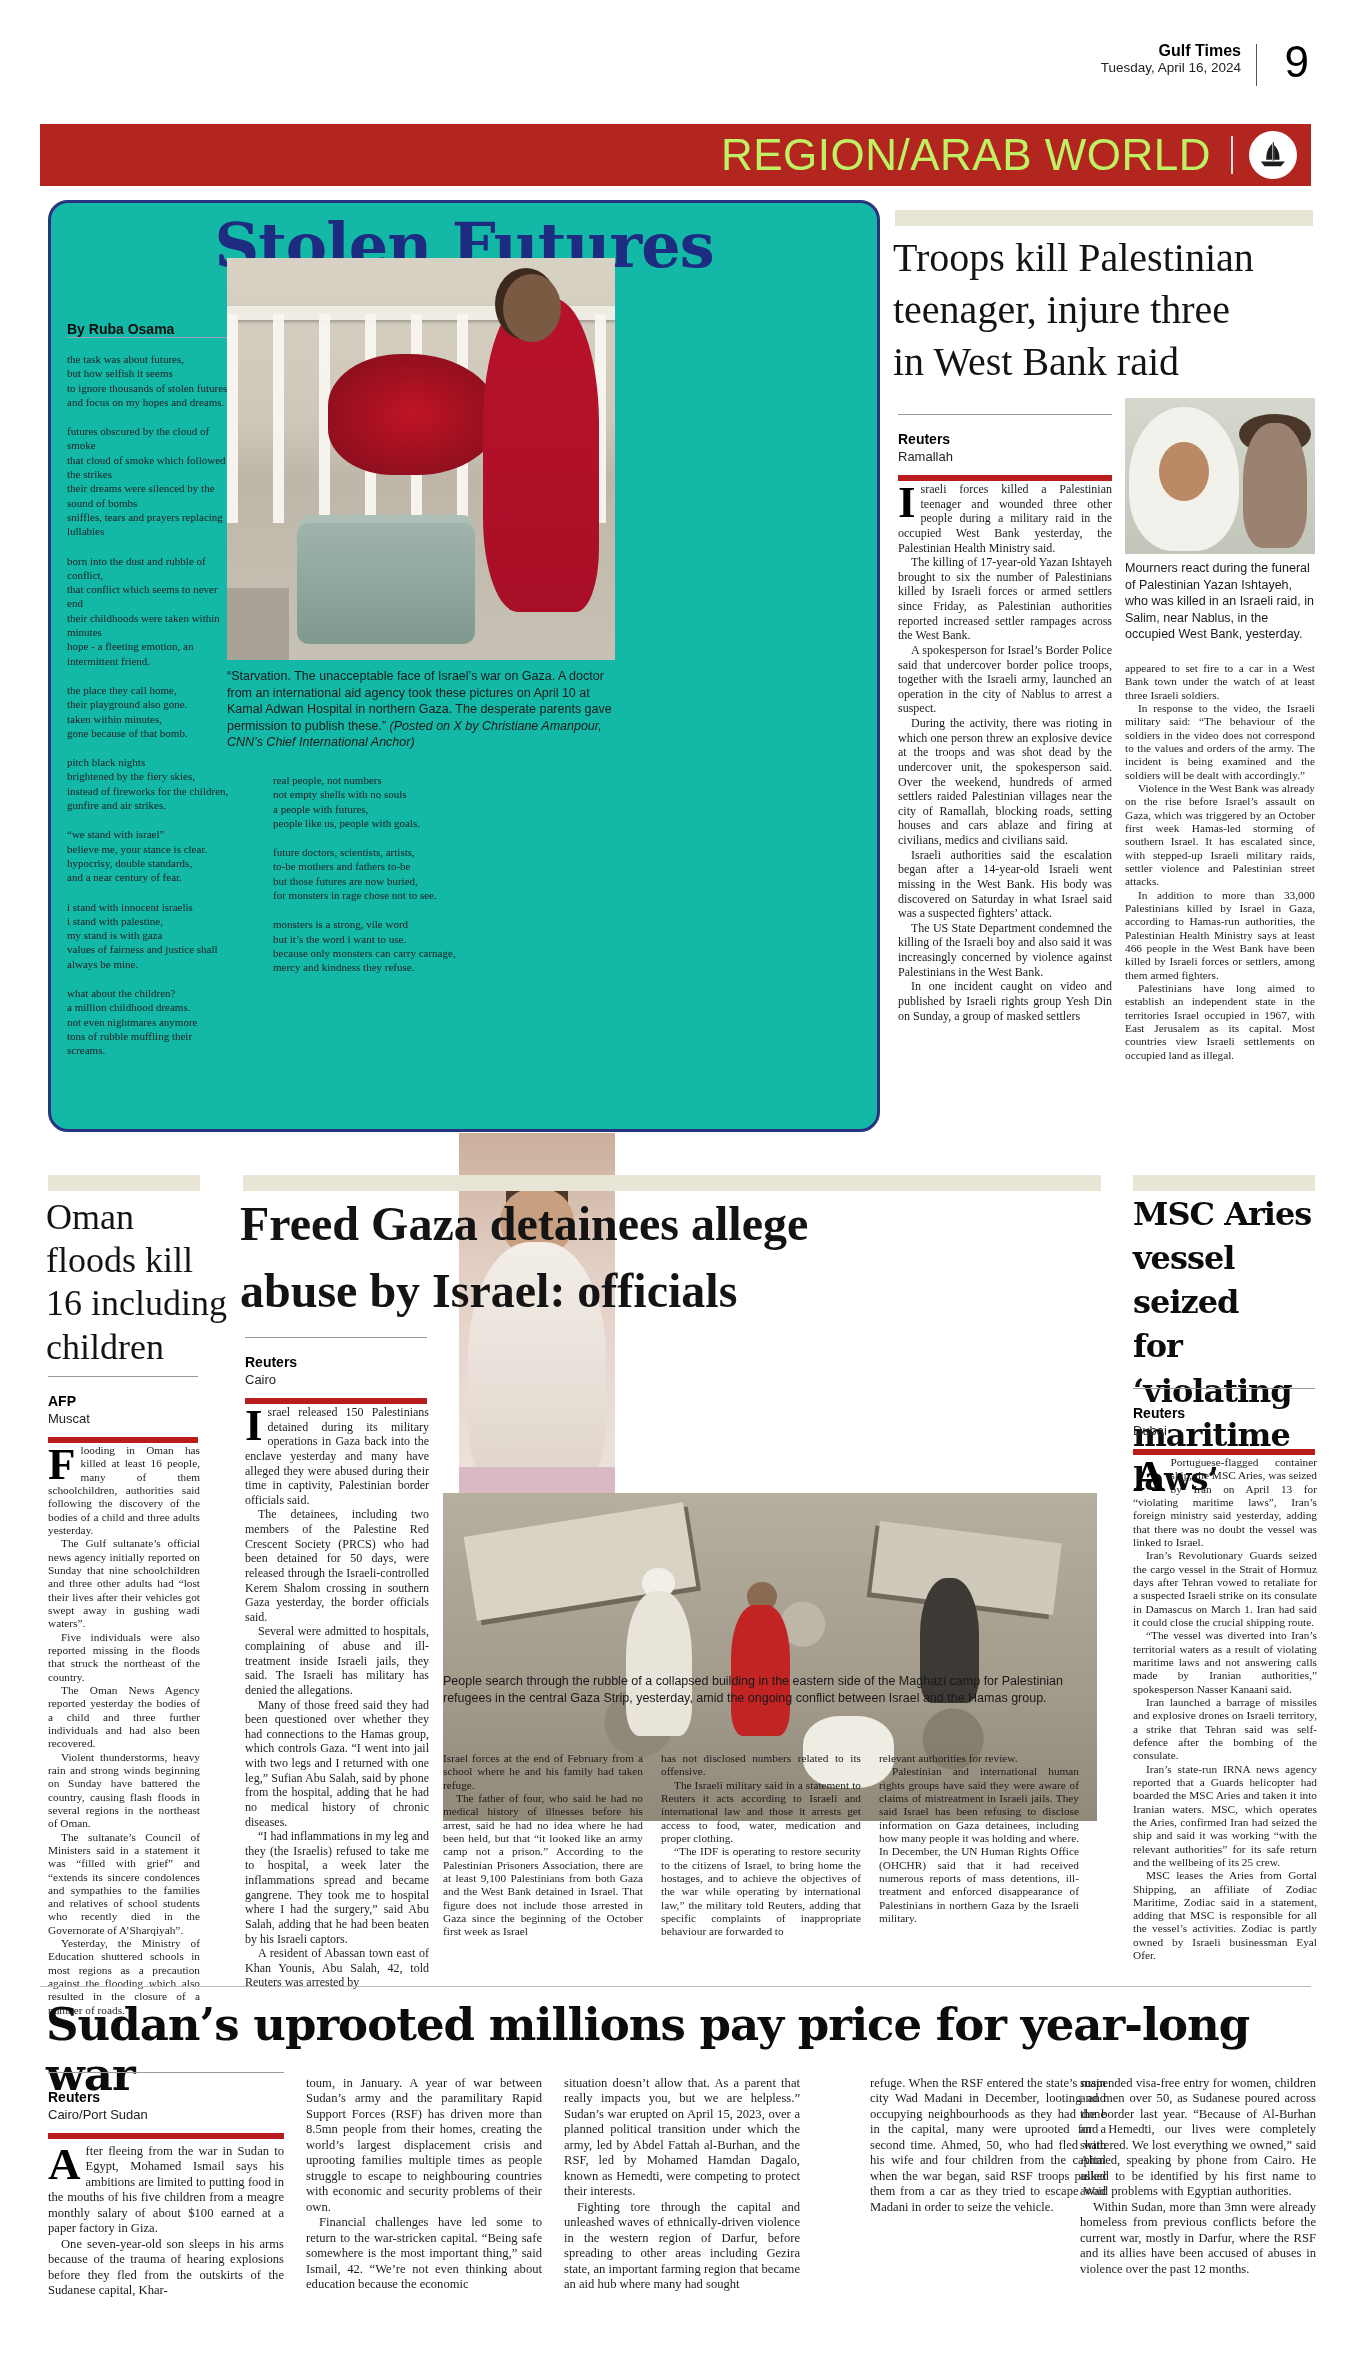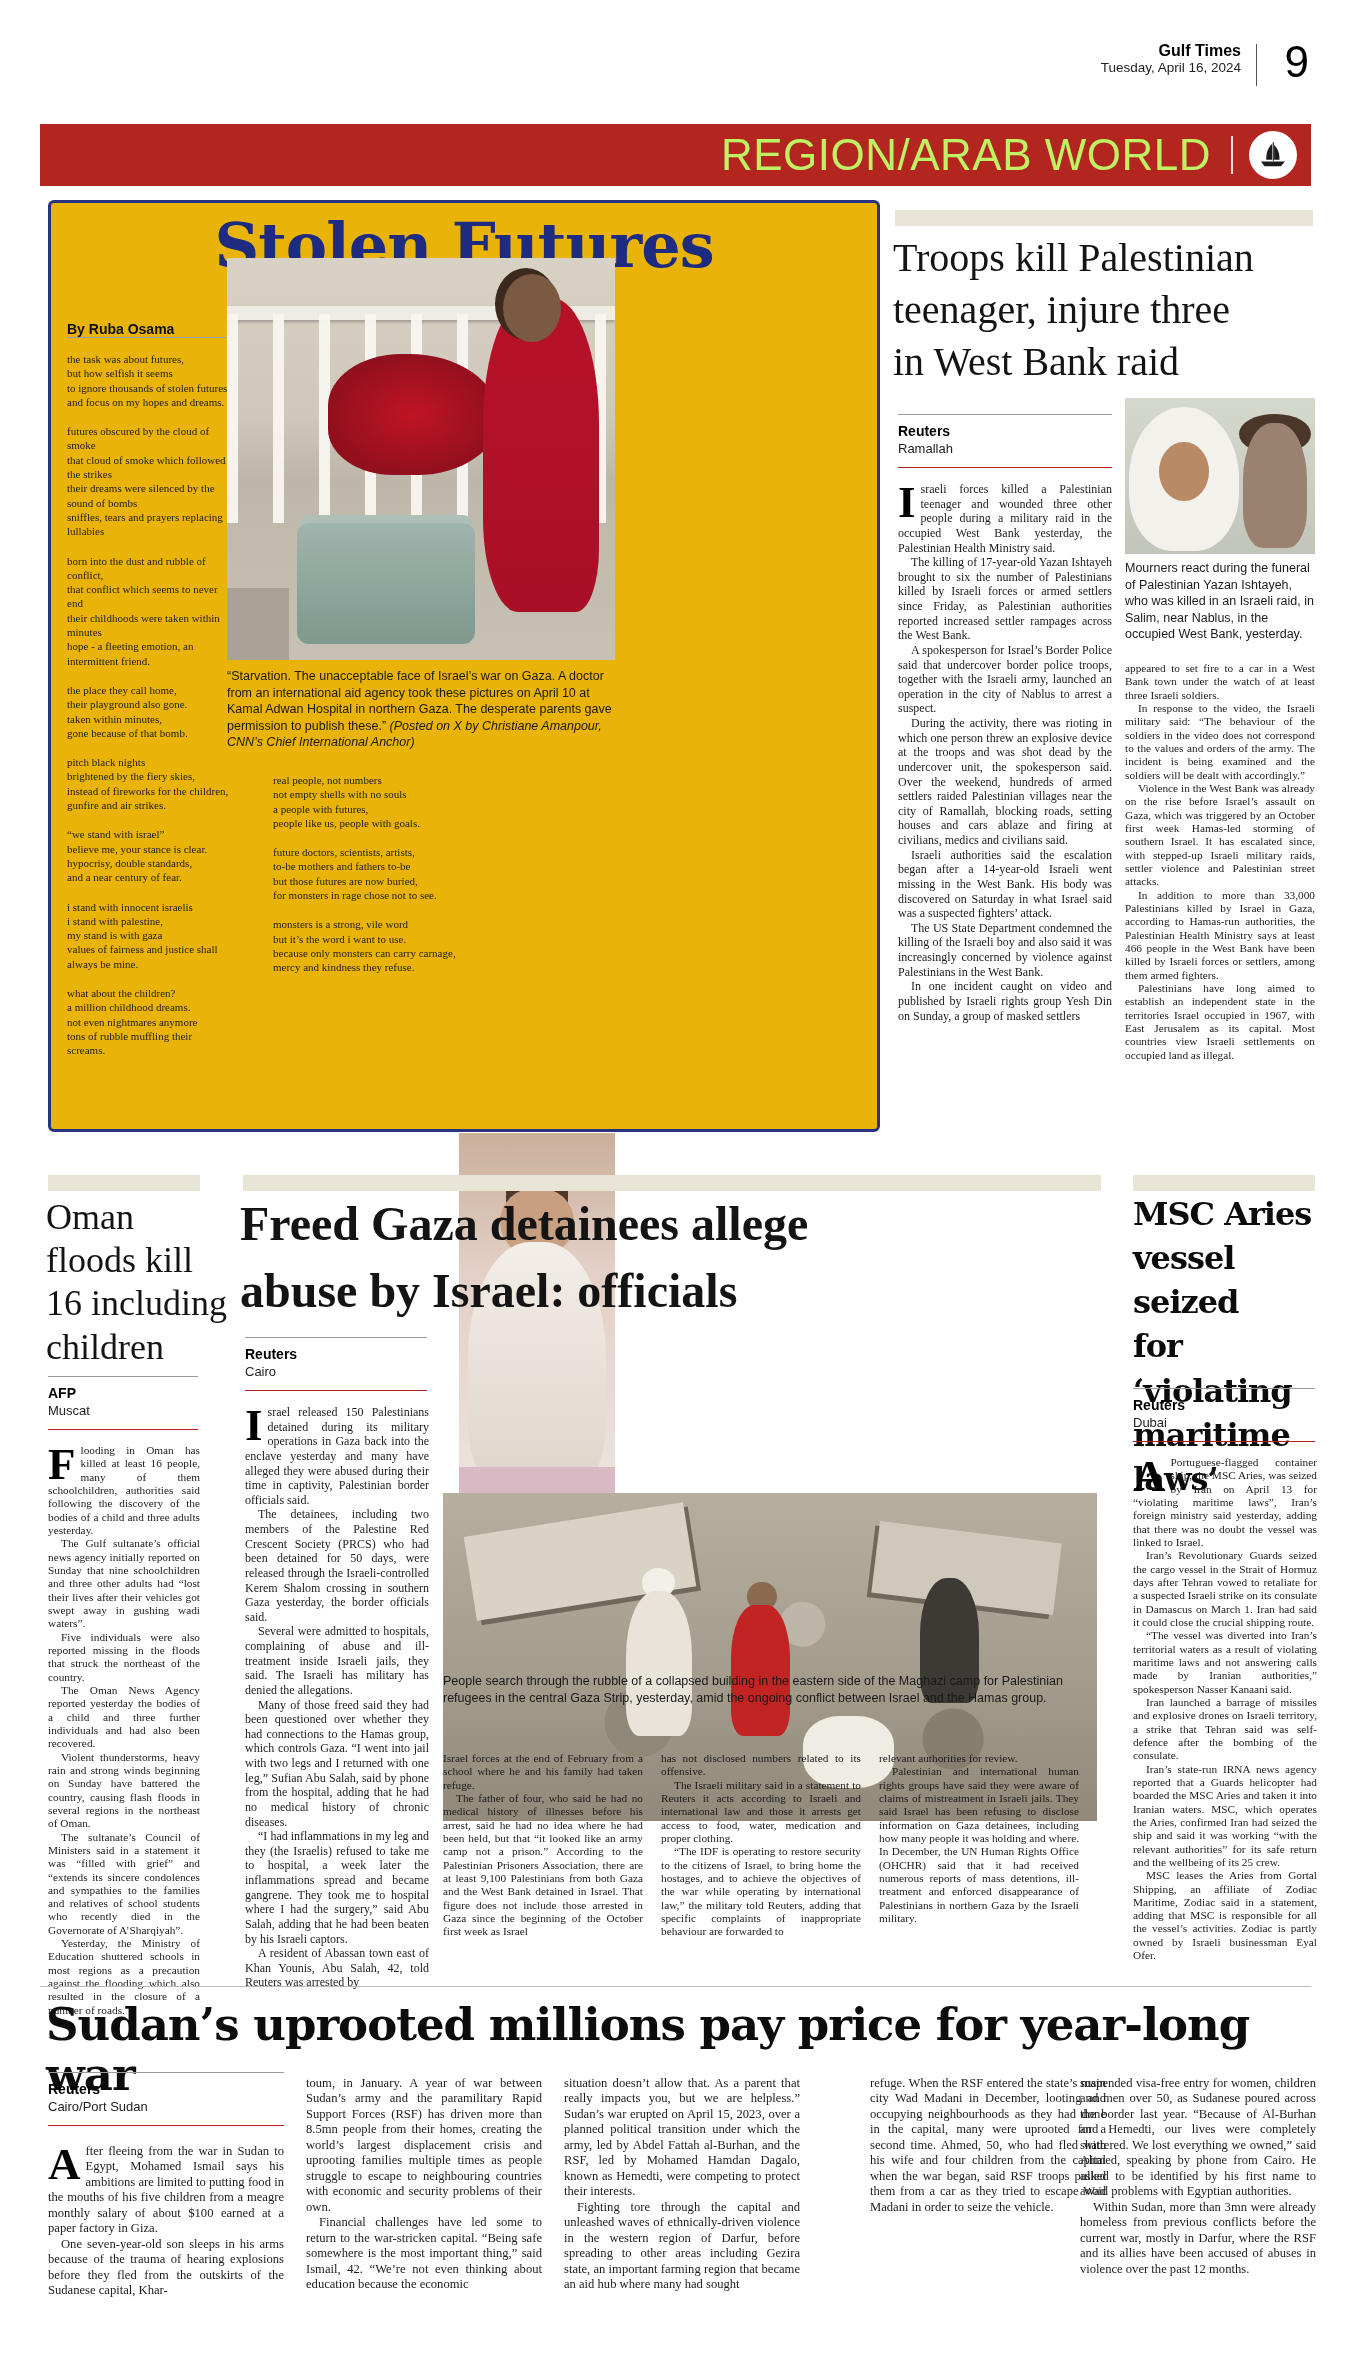--- a/index.html
+++ b/index.html
@@ -14,39 +14,39 @@
   .mast-rule { width:1px; height:42px; background:#555; }
   .mast-page { font-size:44px; font-weight:normal; color:#000; line-height:1; }
 
   
   .banner { background:#b2261f; display:flex; align-items:center; justify-content:flex-end; padding-right:14px; }
   .banner-text { color:#bef264; font-size:44px; letter-spacing:0.5px; font-family:Liberation Sans, sans-serif; font-stretch:condensed; }
   .banner-divider { width:2px; height:38px; background:rgba(255,255,255,.85); margin:0 16px 0 20px; }
   .banner-circle { width:48px; height:48px; border-radius:50%; background:#fff; display:flex; align-items:center; justify-content:center; }
 
   
-  .poembox { background:#eab308; border:3px solid #27337f; border-radius:6px; }
+  .poembox { background:#14b8a6; border:3px solid #27337f; border-radius:20px; }
   .poem-title { text-align:center; font-family:"DejaVu Serif",serif; font-weight:bold; font-size:62px; letter-spacing:-1px; color:#1d2b80; }
   .poem-byline { font-size:14px; font-weight:bold; color:#0c0c0c; border-bottom:1px solid #9aa0b5; }
   .stanzas p { font-family:"Liberation Serif",serif; font-size:11px; line-height:1.3; color:#1d1d22; margin:8px 0 15px 0; white-space:pre-line; }
 
   
   .kicker { background:#e8e4d6; height:16px; }
 
   
   .hl { font-family:"Liberation Serif",serif; color:#141414; white-space:pre-line; }
   .hl-troops { font-size:40px; line-height:1.3; font-weight:normal; }
   .hl-oman { font-size:36px; line-height:1.2; font-weight:normal; }
   .hl-freed { font-size:48px; line-height:1.4; font-weight:bold; }
   .hl-slab { font-family:"DejaVu Serif",serif; font-weight:bold; color:#0c0c0c; letter-spacing:-1px; white-space:pre-line; }
   .hl-msc { font-size:32px; line-height:1.38; }
   .hl-sudan { font-size:45px; line-height:1.1; }
 
   
-  .byline { border-top:1px solid #9a9a9a; border-bottom:1px solid #b91c1c; padding:8px 0 10px 0; line-height:1.25; }
+  .byline { border-top:1px solid #9a9a9a; border-bottom:6px solid #b91c1c; padding:16px 0 10px 0; line-height:1.25; }
   .byline .src { font-weight:bold; font-size:14px; color:#000; }
   .byline .loc { font-size:13px; color:#222; }
 
   
   .bodytext { font-family:"Liberation Serif",serif; font-size:12px; line-height:1.22; text-align:justify; color:#1b1b1b; overflow:hidden; }
   .bodytext p { margin:0; text-indent:13px; }
   .bodytext p:first-child { text-indent:0; }
   .bodytext.small { font-size:11.3px; line-height:1.18; }
   .bodytext.sudan { font-size:12.6px; line-height:1.23; }
   .dc p:first-child::first-letter { float:left; font-size:45px; line-height:34px; padding:3px 5px 0 0; font-weight:bold; color:#000; }

